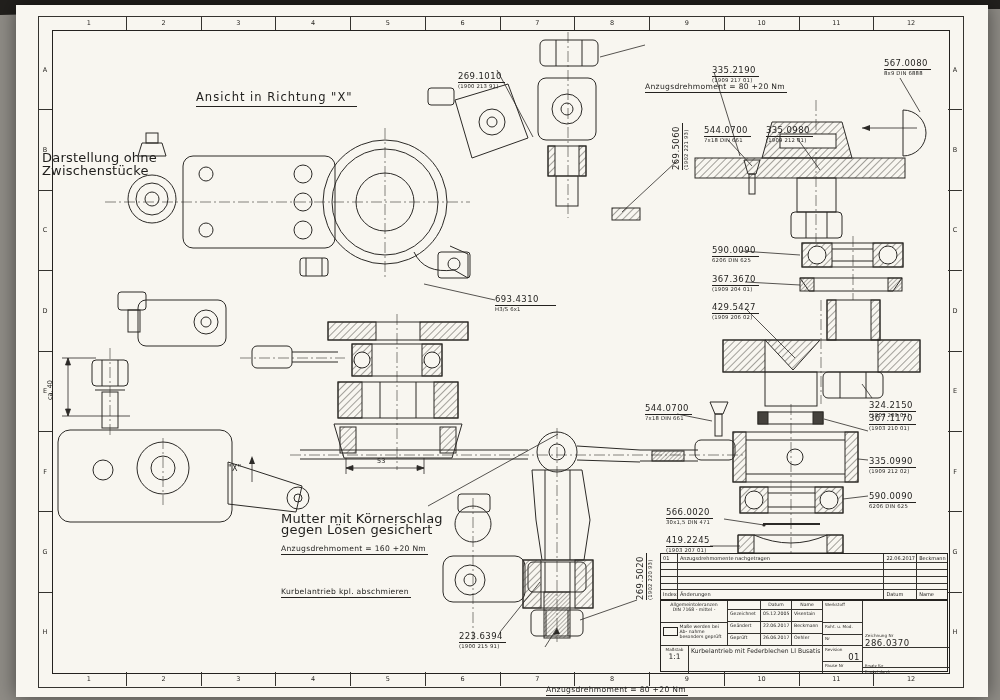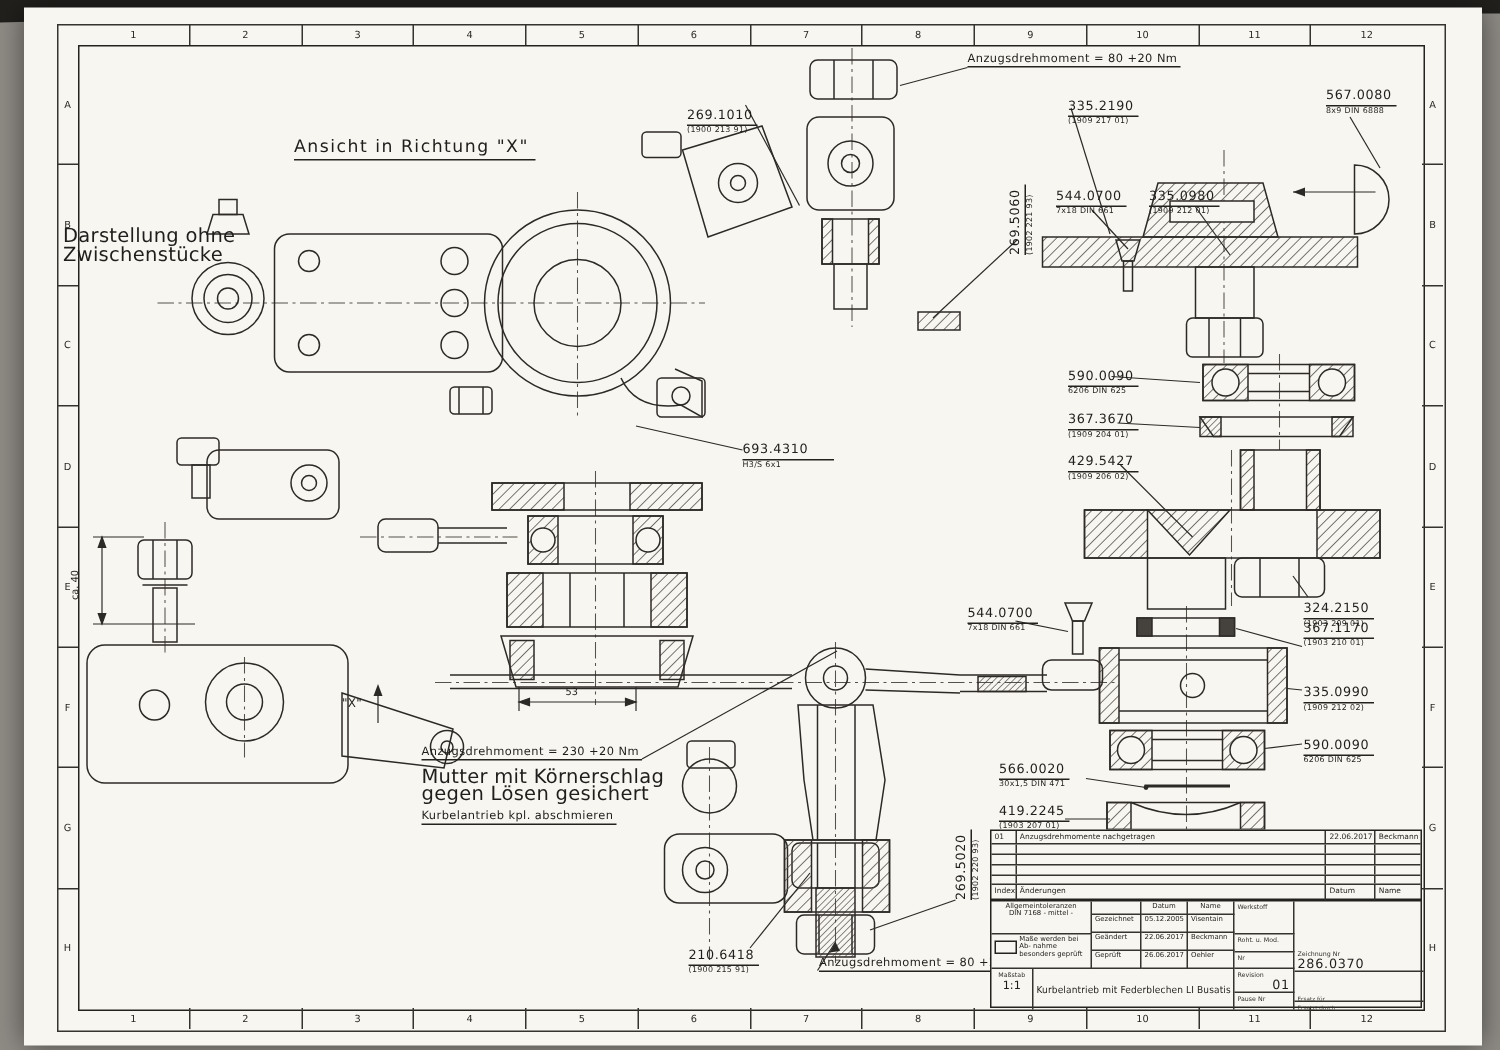--- a/index.html
+++ b/index.html
@@ -22,21 +22,21 @@
   .strip-h .cell{flex:1;display:flex;align-items:center;justify-content:center;border-left:1px solid #35332f;}
   .strip-h .cell:first-child{border-left:none;}
   .strip-v .cell{flex:1;display:flex;align-items:center;justify-content:center;border-top:1px solid #35332f;}
   .strip-v .cell:first-child{border-top:none;}
   svg.linework{position:absolute;left:0;top:0;width:1000px;height:700px;}
   .pl{position:absolute;line-height:1.05;}
   .pl .no{font-size:8.5px;letter-spacing:.4px;border-bottom:.9px solid #24221f;
           display:inline-block;padding:0 3px 1px 0;white-space:nowrap;}
   .pl .spec{font-size:5.3px;letter-spacing:.2px;padding-top:1px;white-space:nowrap;}
   .note{position:absolute;font-size:7.6px;letter-spacing:.3px;white-space:nowrap;}
-  .note.u{border-bottom:.9px solid #24221f;padding:0 2px 1px 0;}
+  .note.u{border-bottom:.9px solid #24221f;padding:0 2px 1px 0;margin-top:48px;}
   .small-note{position:absolute;font-size:13px;letter-spacing:.2px;white-space:nowrap;}
   .view-title{position:absolute;font-size:11.5px;letter-spacing:1px;
           border-bottom:1px solid #24221f;padding:0 4px 2px 0;white-space:nowrap;}
   .vert{transform:rotate(-90deg);transform-origin:0 0;white-space:nowrap;}
   .dim{position:absolute;font-size:6.5px;white-space:nowrap;}
   
   .revtab{position:absolute;left:660px;top:553px;width:288px;height:47px;
           border:1.2px solid #24221f;box-sizing:border-box;background:#f8f6f0;font-size:5px;}
   .revrow{position:absolute;left:0;width:100%;box-sizing:border-box;border-bottom:.8px solid #35332f;display:flex;}
   .revrow>div{box-sizing:border-box;border-right:.8px solid #35332f;padding:1px 2px;overflow:hidden;white-space:nowrap;}
@@ -366,21 +366,21 @@
     <polygon points="557,628 553,635 560,634"></polygon>
   </g>
 </svg>
 
 <div class="view-title" style="left:196px;top:90px;">Ansicht in Richtung "X"</div>
 <div class="small-note" style="left:42px;top:150px;">Darstellung ohne</div>
 <div class="small-note" style="left:42px;top:163px;">Zwischenstücke</div>
 <div class="small-note" style="left:228px;top:464px;font-size:8px;">"X"</div>
 
 <div class="note u" style="left:645px;top:34px;">Anzugsdrehmoment = 80 +20 Nm</div>
-<div class="note u" style="left:281px;top:496px;">Anzugsdrehmoment = 230 +20 Nm</div>
+<div class="note u" style="left:281px;top:496px;">Anzugsdrehmoment = 160 +20 Nm</div>
 <div class="small-note" style="left:281px;top:511px;">Mutter mit Körnerschlag</div>
 <div class="small-note" style="left:281px;top:522px;">gegen Lösen gesichert</div>
 <div class="note u" style="left:281px;top:539px;">Kurbelantrieb kpl. abschmieren</div>
 <div class="note u" style="left:546px;top:637px;">Anzugsdrehmoment = 80 +20 Nm</div>
 
 <div class="dim" style="left:377px;top:457px;">53</div>
 <div class="dim vert" style="left:46px;top:400px;">ca. 40</div>
 
 <div class="pl" style="left:458px;top:66px;">
   <span class="no">269.1010</span>
@@ -448,21 +448,21 @@
 </div>
 <div class="pl" style="left:666px;top:530px;">
   <span class="no">419.2245</span>
   <div class="spec">(1903 207 01)</div>
 </div>
 <div class="pl vert" style="left:630px;top:600px;">
   <span class="no">269.5020</span>
   <div class="spec">(1902 220 93)</div>
 </div>
 <div class="pl" style="left:459px;top:626px;">
-  <span class="no">210.6418</span>
+  <span class="no">223.6394</span>
   <div class="spec">(1900 215 91)</div>
 </div>
 
 <div class="revtab">
   <div class="revrow" style="top:0;height:9px;">
     <div class="rc1">01</div>
     <div class="rc2">Anzugsdrehmomente nachgetragen</div>
     <div class="rc3">22.06.2017</div>
     <div class="rc4">Beckmann</div>
   </div>
@@ -534,21 +534,21 @@
   </div>
   <div class="c" style="left:162px;top:34px;width:40px;height:11px;">
     <span class="lbl">Nr</span>
   </div>
 
 
   <div class="c" style="left:0;top:45px;width:28px;height:27px;border-bottom:none;text-align:center;">
     <span class="lbl">Maßstab</span>
     <span style="font-size:7.5px;">1:1</span>
   </div>
-  <div class="c" style="left:28px;top:45px;width:134px;height:27px;border-bottom:none;display:flex;align-items:center;">
+  <div class="c" style="left:28px;top:45px;width:134px;height:27px;border-bottom:none;display:flex;align-items:flex-start;">
     <span class="tt">Kurbelantrieb mit Federblechen LI Busatis</span>
   </div>
   <div class="c" style="left:162px;top:45px;width:40px;height:16px;">
     <span class="lbl">Revision</span>
     <span class="big" style="float:right;">01</span>
   </div>
   <div class="c" style="left:202px;top:31px;width:86px;height:16px;border-right:none;">
     <span class="lbl">Zeichnung Nr</span>
     <span class="big">286.0370</span>
   </div>

